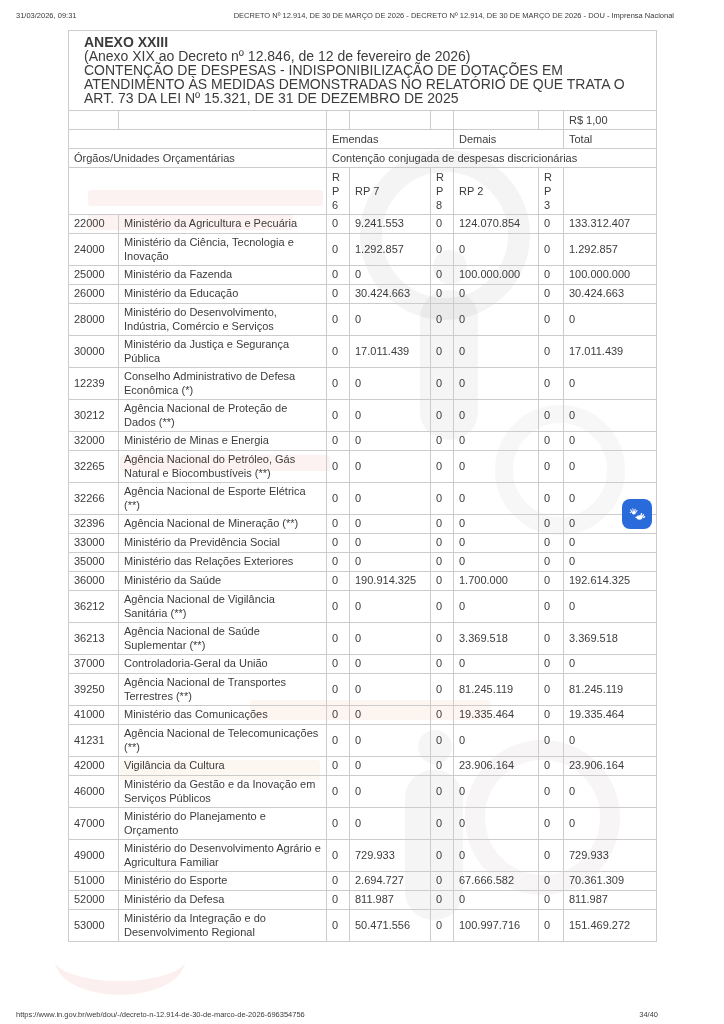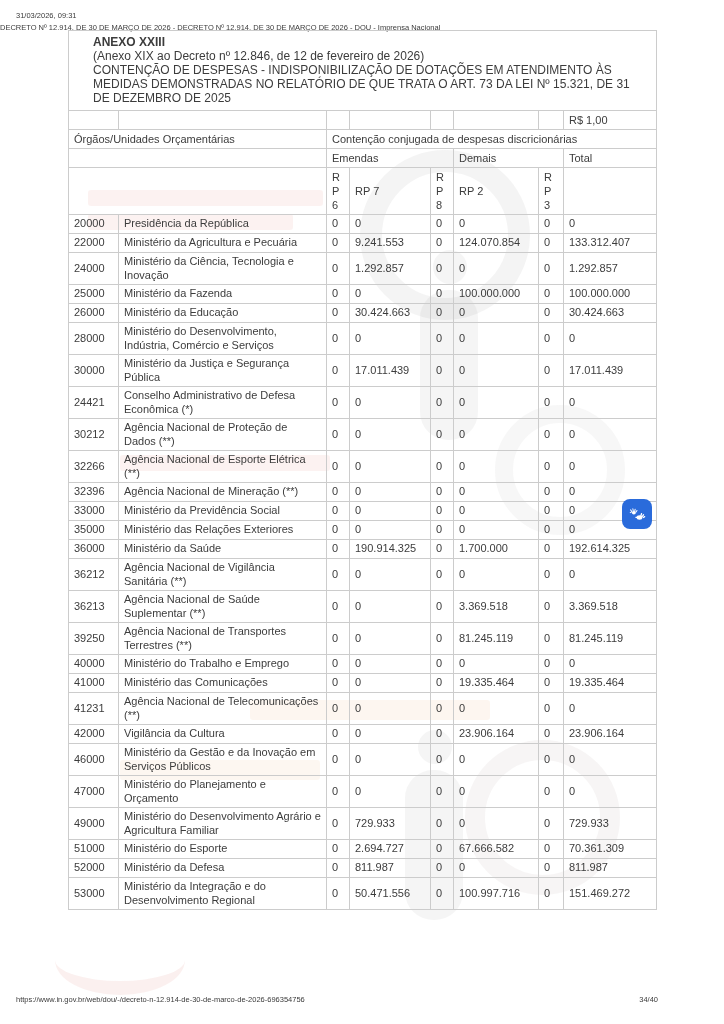--- a/index.html
+++ b/index.html
@@ -6,22 +6,22 @@
   body { background:#ffffff; font-family:"Liberation Sans", sans-serif; }
   #page {
     position:relative; width:674px; height:1024px; background:#fff;
     overflow:hidden; color:#3c3c3c;
   }
 
   
   .print-header { position:absolute; top:11px; left:0; right:0; height:12px;
     font-size:7.5px; color:#3a3a3a; }
   .print-header .ph-date { position:absolute; left:16px; top:0; }
-  .print-header .ph-title { position:absolute; left:0; right:0; top:12px; text-align:left; }
-  .print-footer { position:absolute; bottom:20px; left:16px; right:16px;
+  .print-header .ph-title { position:absolute; left:0; right:0; top:0; text-align:right; }
+  .print-footer { position:absolute; bottom:5px; left:16px; right:16px;
     font-size:7.5px; color:#3a3a3a; display:flex; justify-content:space-between; }
 
   
   .wm { position:absolute; pointer-events:none; }
   .wm-ring { border-radius:50%; }
   .r1 { left:360px; top:150px; width:170px; height:170px; border:22px solid rgba(150,150,150,0.10); }
   .r2 { left:495px; top:405px; width:130px; height:130px; border:18px solid rgba(150,150,150,0.08); }
   .r3 { left:465px; top:740px; width:155px; height:155px; border:20px solid rgba(165,140,140,0.09); }
   .strip { background:rgba(225,110,100,0.09); border-radius:3px; }
   .s1 { left:88px;  top:190px; width:235px; height:16px; }
@@ -36,21 +36,21 @@
   .f2h{ left:418px; top:730px; width:34px; height:34px; border-radius:50%; background:rgba(130,130,130,0.08);}
   .arc { left:55px; top:925px; width:130px; height:70px; border-bottom:14px solid rgba(210,90,80,0.09);
          border-radius:50%; }
 
   
   .doc { position:absolute; top:30px; left:68px; width:588px; z-index:2; }
   table { border-collapse:collapse; table-layout:fixed; width:588px;
     font-size:11px; color:#3c3c3c; }
   td { border:1px solid #ccc; padding:2px 5px; vertical-align:middle;
     line-height:13.5px; overflow:hidden; word-wrap:break-word; background:transparent; }
-  .title-cell { padding:4px 7px 5px 24px; font-size:12px; line-height:14px; }
+  .title-cell { padding:4px 7px 5px 15px; font-size:14px; line-height:14px; }
   .title-cell .annex { font-weight:bold; }
   .hdr td { line-height:14px;margin-top:8px; }
   tbody td { height:19px; }
 
   
   .vlibras-btn { position:absolute; top:499px; right:22px; width:30px; height:30px;
     background:#2a6bdb; border-radius:8px; display:flex; align-items:center;
     justify-content:center; z-index:5; border:none; cursor:pointer; }
 </style>
 </head>
@@ -101,51 +101,41 @@
           <td></td>
             <td></td>
           <td></td>
             <td></td>
           <td></td>
             <td></td>
           <td></td>
           <td>R$ 1,00</td>
         </tr>
         <tr class="hdr">
-          <td colspan="2">Órgãos/Unidades Orçamentárias</td>
-          <td colspan="6">Contenção conjugada de despesas discricionárias</td>
-        </tr>
-        <tr class="hdr">
           <td colspan="2"></td>
           <td colspan="3">Emendas</td>
           <td colspan="2">Demais</td>
           <td>Total</td>
+        </tr>
+        <tr class="hdr">
+          <td colspan="2">Órgãos/Unidades Orçamentárias</td>
+          <td colspan="6">Contenção conjugada de despesas discricionárias</td>
         </tr>
         <tr class="hdr">
           <td colspan="2"></td>
           <td>RP 6</td>
           <td>RP 7</td>
           <td>RP 8</td>
           <td>RP 2</td>
           <td>RP 3</td>
           <td></td>
         </tr>
       </thead>
       <tbody>
           <tr>
-    <td>20000</td>
-    <td>Presidência da República</td>
-    <td>0</td>
-    <td>0</td>
-    <td>0</td>
-    <td>0</td>
-    <td>0</td>
-    <td>0</td>
-  </tr>
-          <tr>
     <td>22000</td>
     <td>Ministério da Agricultura e Pecuária</td>
     <td>0</td>
     <td>9.241.553</td>
     <td>0</td>
     <td>124.070.854</td>
     <td>0</td>
     <td>133.312.407</td>
   </tr>
           <tr>
@@ -192,40 +182,60 @@
     <td>30000</td>
     <td>Ministério da Justiça e Segurança Pública</td>
     <td>0</td>
     <td>17.011.439</td>
     <td>0</td>
     <td>0</td>
     <td>0</td>
     <td>17.011.439</td>
   </tr>
           <tr>
-    <td>24421</td>
+    <td>12239</td>
     <td>Conselho Administrativo de Defesa Econômica (*)</td>
     <td>0</td>
     <td>0</td>
     <td>0</td>
     <td>0</td>
     <td>0</td>
     <td>0</td>
   </tr>
           <tr>
     <td>30212</td>
     <td>Agência Nacional de Proteção de Dados (**)</td>
     <td>0</td>
     <td>0</td>
     <td>0</td>
     <td>0</td>
     <td>0</td>
     <td>0</td>
   </tr>
           <tr>
+    <td>32000</td>
+    <td>Ministério de Minas e Energia</td>
+    <td>0</td>
+    <td>0</td>
+    <td>0</td>
+    <td>0</td>
+    <td>0</td>
+    <td>0</td>
+  </tr>
+          <tr>
+    <td>32265</td>
+    <td>Agência Nacional do Petróleo, Gás Natural e Biocombustíveis (**)</td>
+    <td>0</td>
+    <td>0</td>
+    <td>0</td>
+    <td>0</td>
+    <td>0</td>
+    <td>0</td>
+  </tr>
+          <tr>
     <td>32266</td>
     <td>Agência Nacional de Esporte Elétrica (**)</td>
     <td>0</td>
     <td>0</td>
     <td>0</td>
     <td>0</td>
     <td>0</td>
     <td>0</td>
   </tr>
           <tr>
@@ -282,38 +292,38 @@
     <td>36213</td>
     <td>Agência Nacional de Saúde Suplementar (**)</td>
     <td>0</td>
     <td>0</td>
     <td>0</td>
     <td>3.369.518</td>
     <td>0</td>
     <td>3.369.518</td>
   </tr>
           <tr>
+    <td>37000</td>
+    <td>Controladoria-Geral da União</td>
+    <td>0</td>
+    <td>0</td>
+    <td>0</td>
+    <td>0</td>
+    <td>0</td>
+    <td>0</td>
+  </tr>
+          <tr>
     <td>39250</td>
     <td>Agência Nacional de Transportes Terrestres (**)</td>
     <td>0</td>
     <td>0</td>
     <td>0</td>
     <td>81.245.119</td>
     <td>0</td>
     <td>81.245.119</td>
-  </tr>
-          <tr>
-    <td>40000</td>
-    <td>Ministério do Trabalho e Emprego</td>
-    <td>0</td>
-    <td>0</td>
-    <td>0</td>
-    <td>0</td>
-    <td>0</td>
-    <td>0</td>
   </tr>
           <tr>
     <td>41000</td>
     <td>Ministério das Comunicações</td>
     <td>0</td>
     <td>0</td>
     <td>0</td>
     <td>19.335.464</td>
     <td>0</td>
     <td>19.335.464</td>

